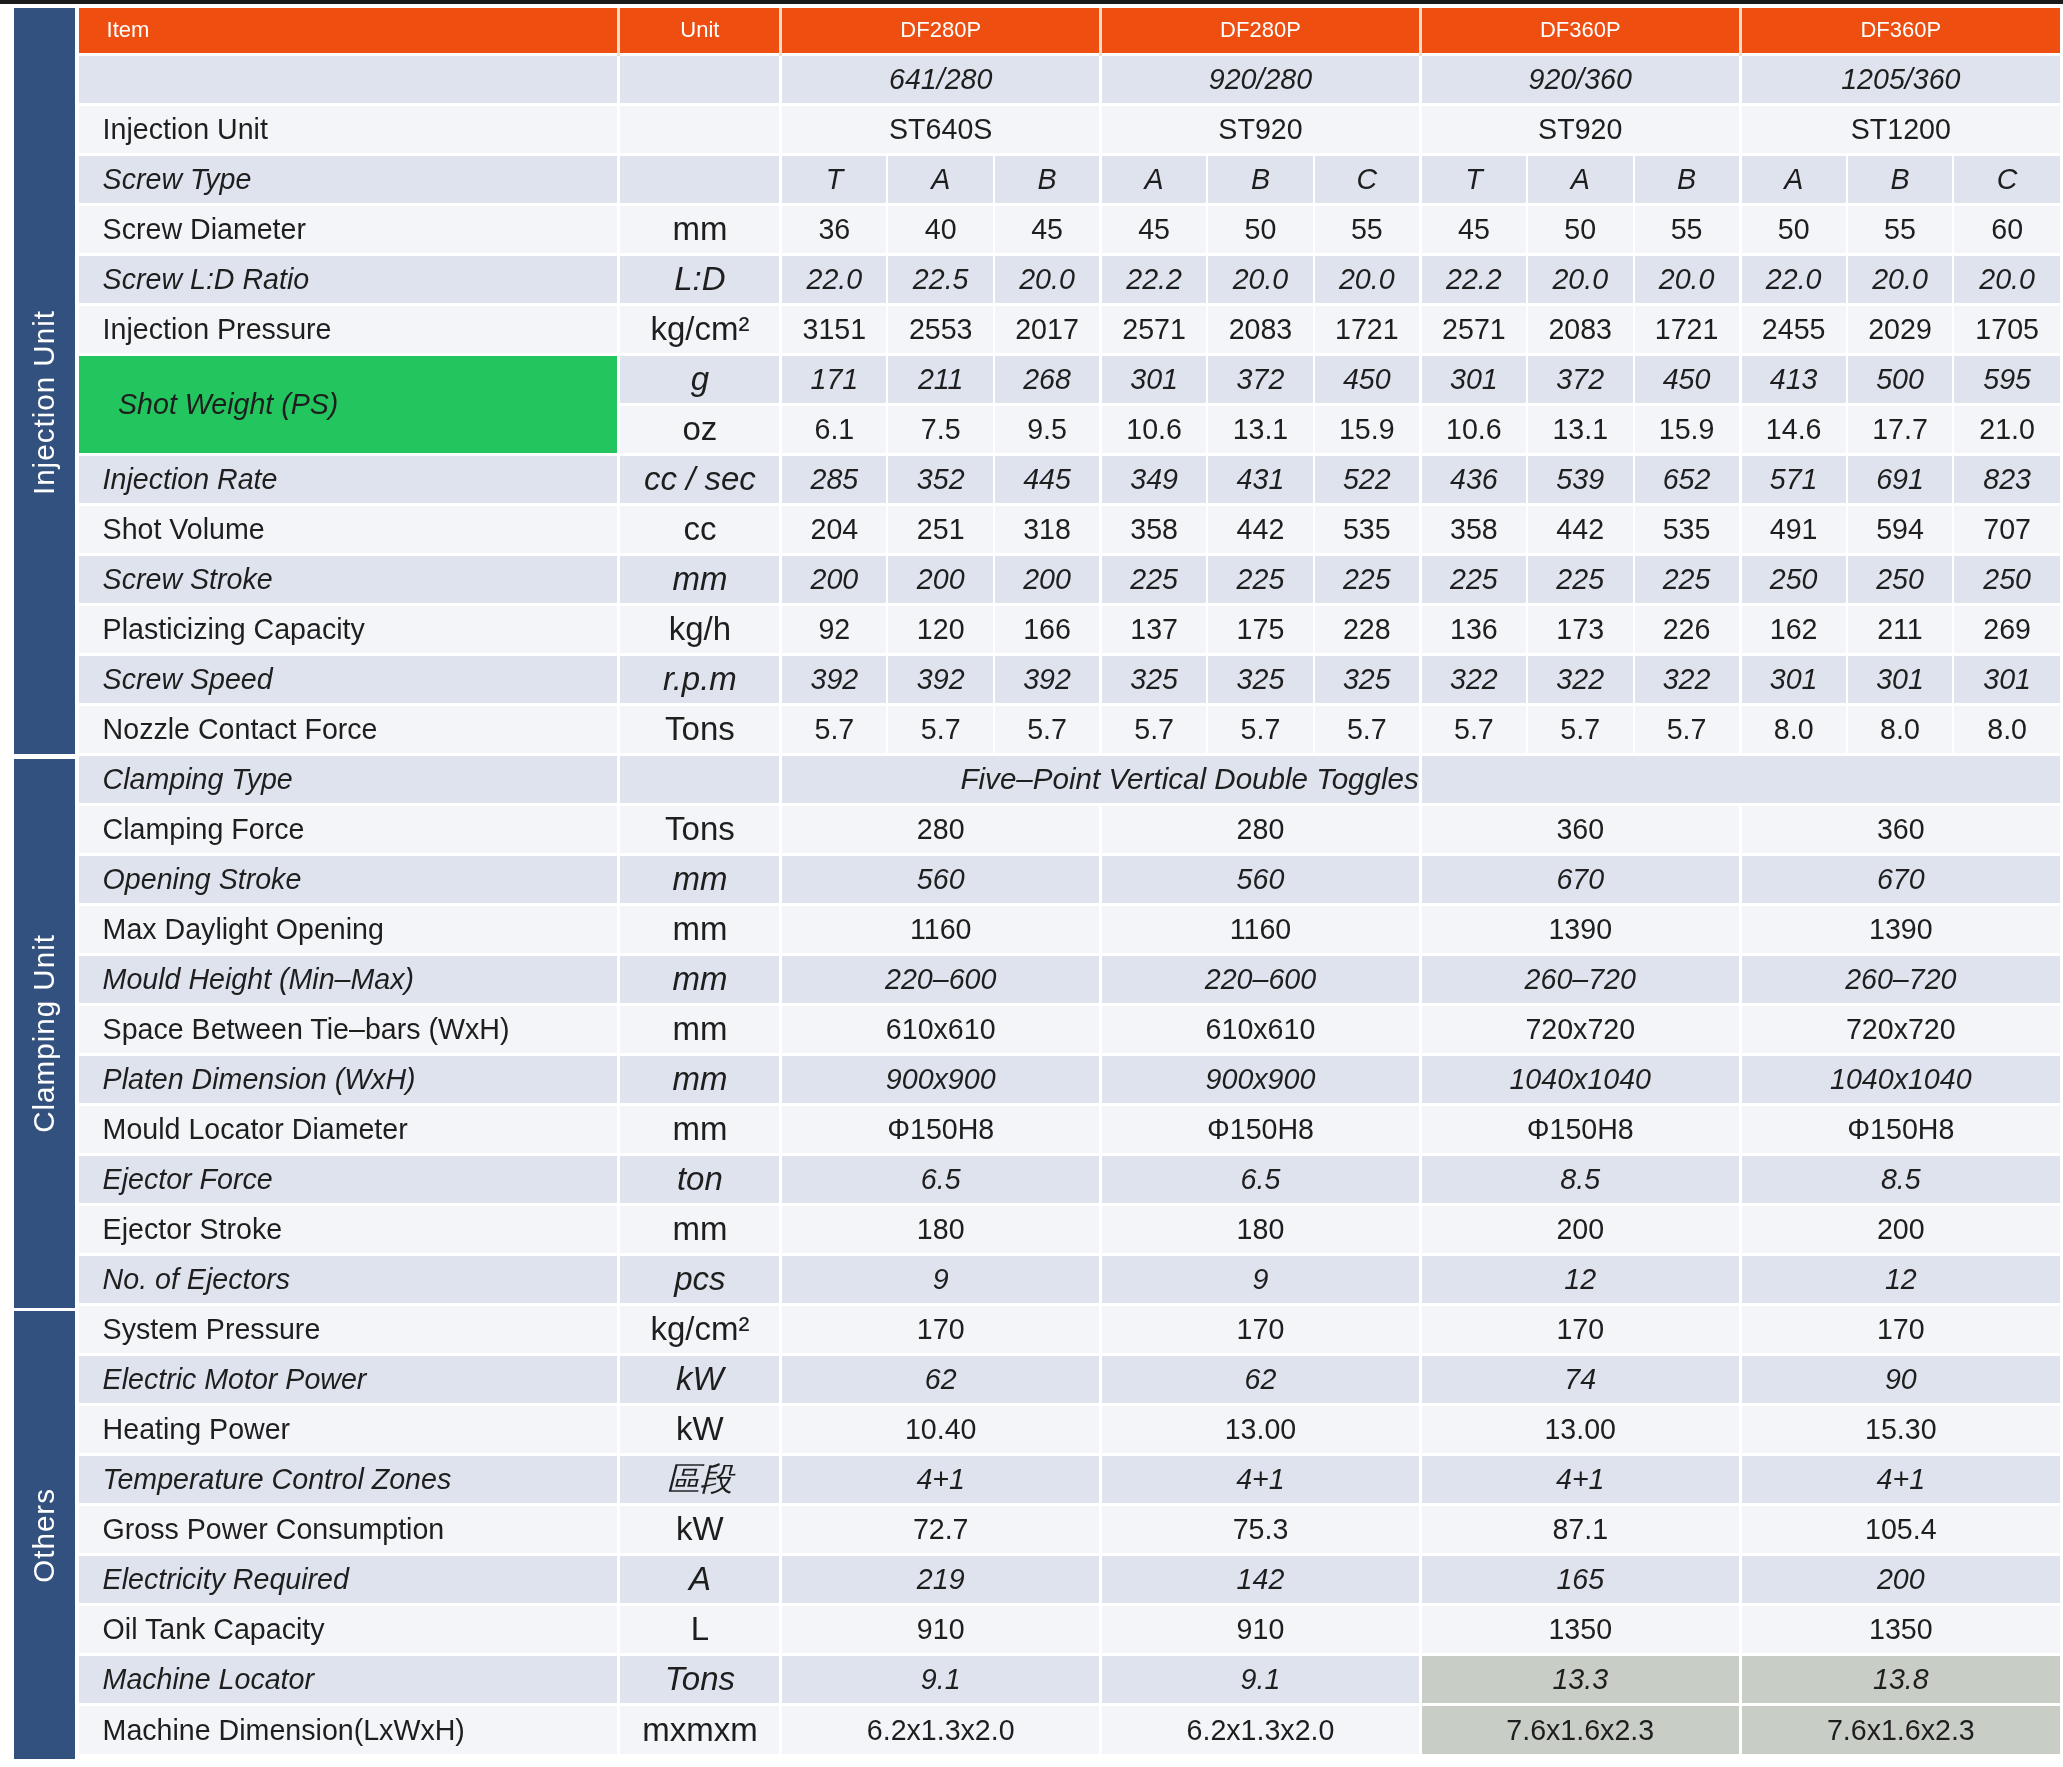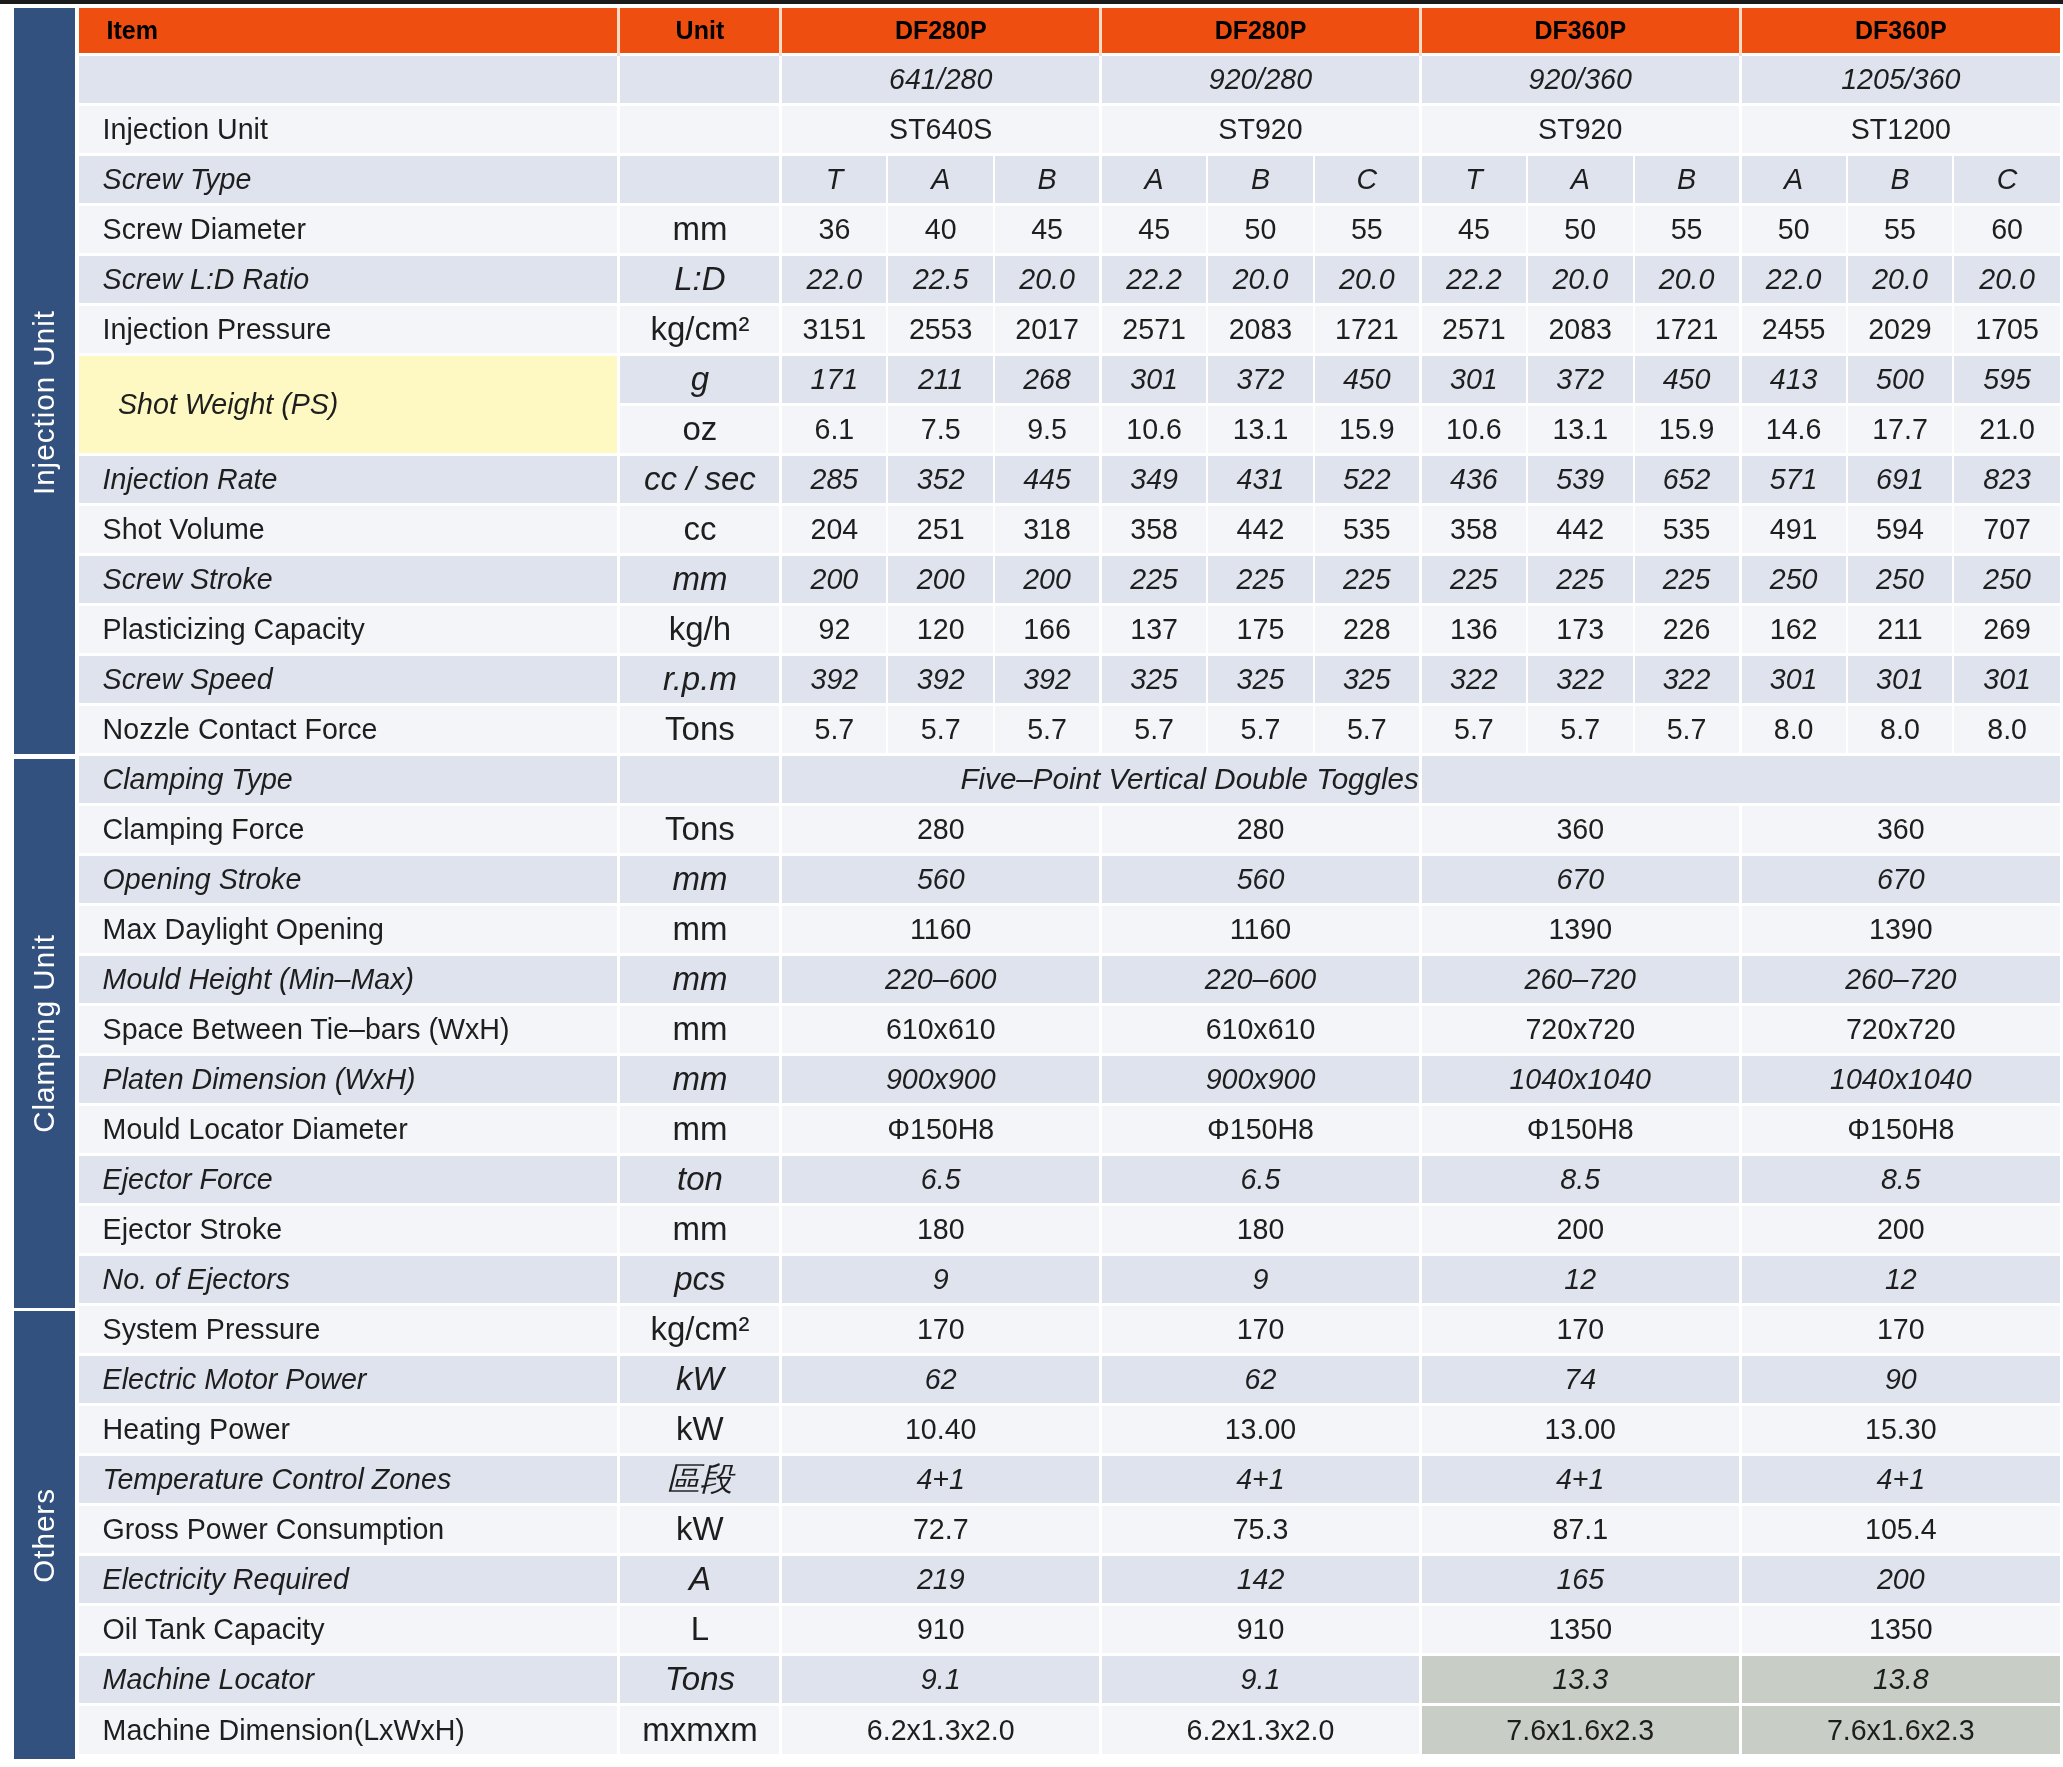--- a/index.html
+++ b/index.html
@@ -12,34 +12,34 @@
         display:flex;align-items:center;justify-content:center;}
   .band-corner{top:7.9px;height:43px;}
   .band-injection{top:51px;height:703px;}
   .band-clamping{top:759px;height:549px;}
   .band-others{top:1311px;height:448px;}
   .band .vtext{writing-mode:vertical-rl;transform:rotate(180deg);color:#ffffff;
         font-size:29.6px;letter-spacing:1px;white-space:nowrap;}
   
   table.spec{position:absolute;left:79px;top:7.9px;width:1981px;border-collapse:collapse;
         table-layout:fixed;}
-  thead th{background:var(--orange);color:#000000;font-weight:bold;font-size:25px;
+  thead th{background:var(--orange);color:#ffffff;font-weight:normal;font-size:22px;
         height:43px;border-left:3px solid #f8dcc6;}
   thead th:first-child{border-left:none;text-align:left;padding-left:27.6px;}
   tbody tr{height:50px;}
   tbody tr.alt{background:var(--rowAlt);font-style:italic;}
   tbody tr.base{background:var(--rowBase);}
   td{border-top:3px solid #ffffff;border-left:2px solid rgba(255,255,255,0.8);
      font-size:28.6px;text-align:center;vertical-align:middle;padding:0;overflow:hidden;
      white-space:nowrap;}
   td.label{text-align:left;padding-left:23.6px;border-left:none;font-size:28.6px;}
   td.gs{border-left:3px solid rgba(255,255,255,0.95);}
   td.unit{font-size:33px;}
   td.hl{background:var(--hl);}
-  td.sw-label{background:#fef9c3;padding-left:39px;}
+  td.sw-label{background:#22c55e;padding-left:39px;}
   tbody td.toggles{font-size:29.6px;text-align:right;}
 </style>
 </head>
 <body>
 
 <div class="page" style="--orange: #ef4e11; --navy: #32517e; --rowAlt: #dfe3ee; --rowBase: #f4f5f9; --hl: #c8cec5;">
   <div class="top-edge"></div>
 
   <div class="band band-corner"></div>
   <div class="band band-injection">

